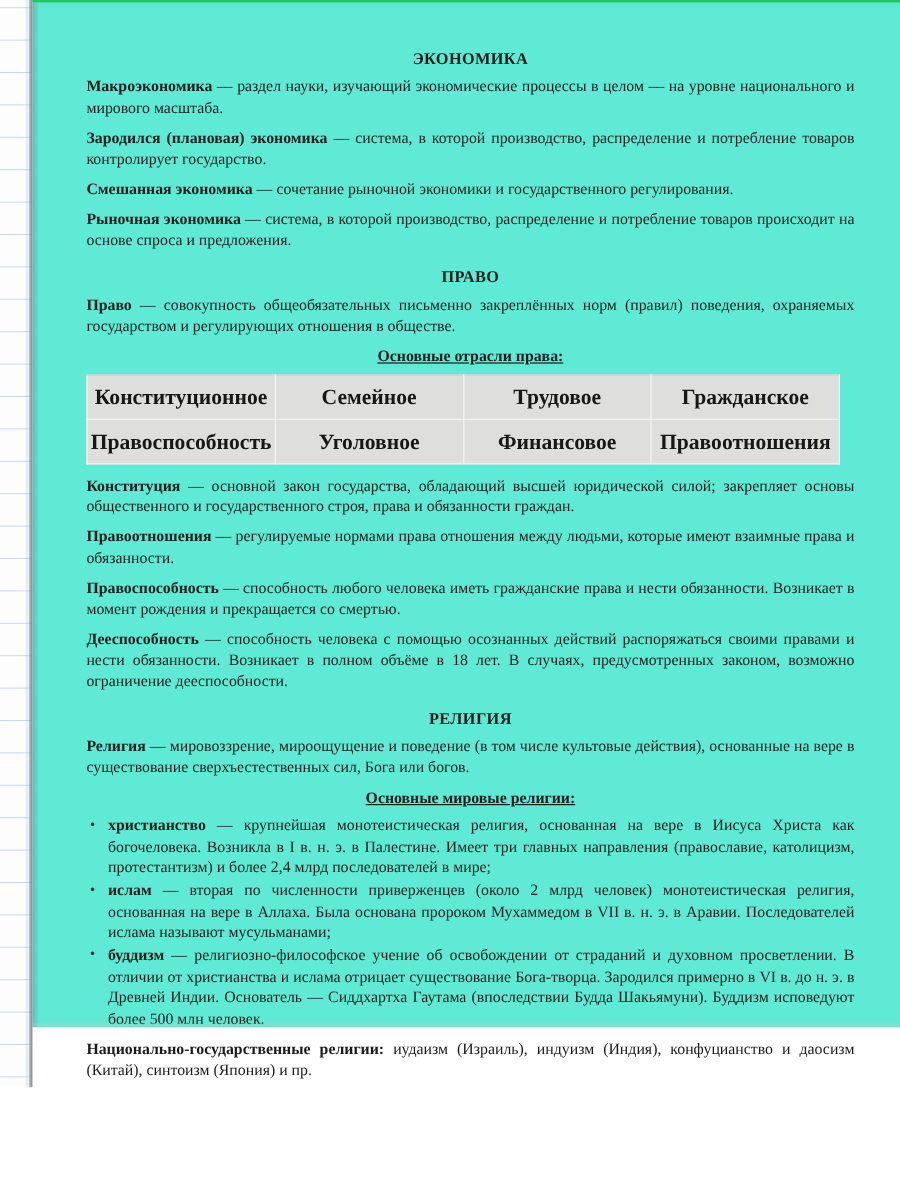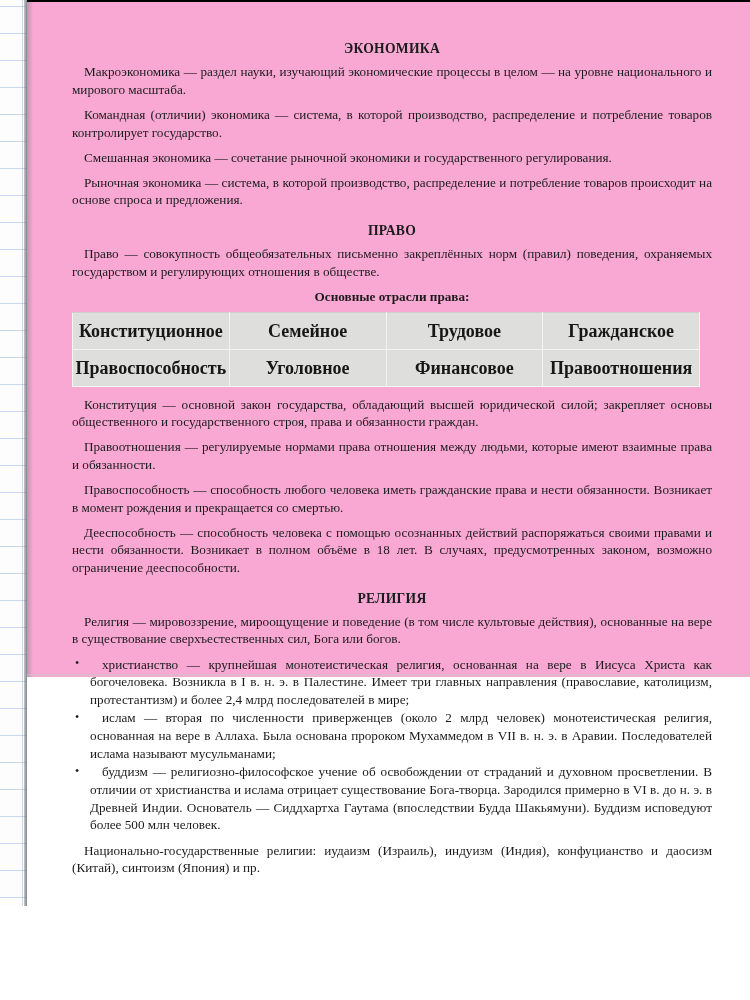--- a/index.html
+++ b/index.html
@@ -37,24 +37,24 @@
     width: 3px; height: 100%;
     background: linear-gradient(to right, rgba(150,155,160,0.55), rgba(90,95,100,0.75));
   }
 
   
   .page {
     position: absolute;
     left: 27px;
     top: 0;
     width: 723px;
-    height: 677px;
-    background: #f9a8d4;
+    height: 856px;
+    background: #5eead4;
     box-sizing: border-box;
-    border-top: 2px solid #000000;
+    border-top: 2px solid #22c55e;
   }
   .page::before {            
     content: "";
     position: absolute;
     left: 0; top: 0;
     width: 6px; height: 100%;
     background: linear-gradient(to right, rgba(120,125,130,0.45), rgba(255,255,255,0));
   }
   .page::after {             
     content: "";
@@ -84,27 +84,28 @@
     letter-spacing: 0.3px;
   }
   h1.section-title.spaced { margin-top: 13px; }
 
   p.def {
     margin: 0 0 7.5px 0;
     text-indent: 0;
   }
   p.def:last-child { margin-bottom: 0; }
 
-  .term { font-weight: normal; margin-left: 12px; }
+  .term { font-weight: bold; }
 
   .sub-head {
     text-align: center;
     font-weight: bold;
     margin: 0 0 6px 0;
     font-size: 13.2px;
+    text-decoration: underline;
   }
   .sub-head.tight { margin-top: 2px; }
 
   
   table.branches {
     width: 628px;
     border-collapse: collapse;
     margin: 0 0 9px 0;
     background: #dededd;
     table-layout: fixed;
@@ -149,21 +150,21 @@
 
     <h1 class="section-title">ЭКОНОМИКА</h1>
 
     <p class="def">
       <span class="term">Макроэкономика</span><span> — </span><span>раздел науки, изучающий экономические процессы в целом — на уровне национального и мирового масштаба.</span>
     </p>
 
 
 
     <p class="def">
-      <span class="term">Командная (отличии) экономика</span><span> — </span><span>система, в которой производство, распределение и потребление товаров контролирует государство.</span>
+      <span class="term">Зародился (плановая) экономика</span><span> — </span><span>система, в которой производство, распределение и потребление товаров контролирует государство.</span>
     </p>
 
     <p class="def">
       <span class="term">Смешанная экономика</span><span> — </span><span>сочетание рыночной экономики и государственного регулирования.</span>
     </p>
 
     <p class="def">
       <span class="term">Рыночная экономика</span><span> — </span><span>система, в которой производство, распределение и потребление товаров происходит на основе спроса и предложения.</span>
     </p>
 
@@ -207,20 +208,21 @@
     <p class="def">
       <span class="term">Дееспособность</span><span> — </span><span>способность человека с помощью осознанных действий распоряжаться своими правами и нести обязанности. Возникает в полном объёме в 18 лет. В случаях, предусмотренных законом, возможно ограничение дееспособности.</span>
     </p>
 
     <h1 class="section-title spaced">РЕЛИГИЯ</h1>
 
     <p class="def">
       <span class="term">Религия</span><span> — </span><span>мировоззрение, мироощущение и поведение (в том числе культовые действия), основанные на вере в существование сверхъестественных сил, Бога или богов.</span>
     </p>
 
+    <div class="sub-head">Основные мировые религии:</div>
 
     <ul class="religions">
       <li>
         <span class="term">христианство</span><span> — </span><span>крупнейшая монотеистическая религия, основанная на вере в Иисуса Христа как богочеловека. Возникла в I в. н. э. в Палестине. Имеет три главных направления (православие, католицизм, протестантизм) и более 2,4 млрд последователей в мире;</span>
       </li>
       <li>
         <span class="term">ислам</span><span> — </span><span>вторая по численности приверженцев (около 2 млрд человек) монотеистическая религия, основанная на вере в Аллаха. Была основана пророком Мухаммедом в VII в. н. э. в Аравии. Последователей ислама называют мусульманами;</span>
       </li>
       <li>
         <span class="term">буддизм</span><span> — </span><span>религиозно-философское учение об освобождении от страданий и духовном просветлении. В отличии от христианства и ислама отрицает существование Бога-творца. Зародился примерно в VI в. до н. э. в Древней Индии. Основатель — Сиддхартха Гаутама (впоследствии Будда Шакьямуни). Буддизм исповедуют более 500 млн человек.</span>

